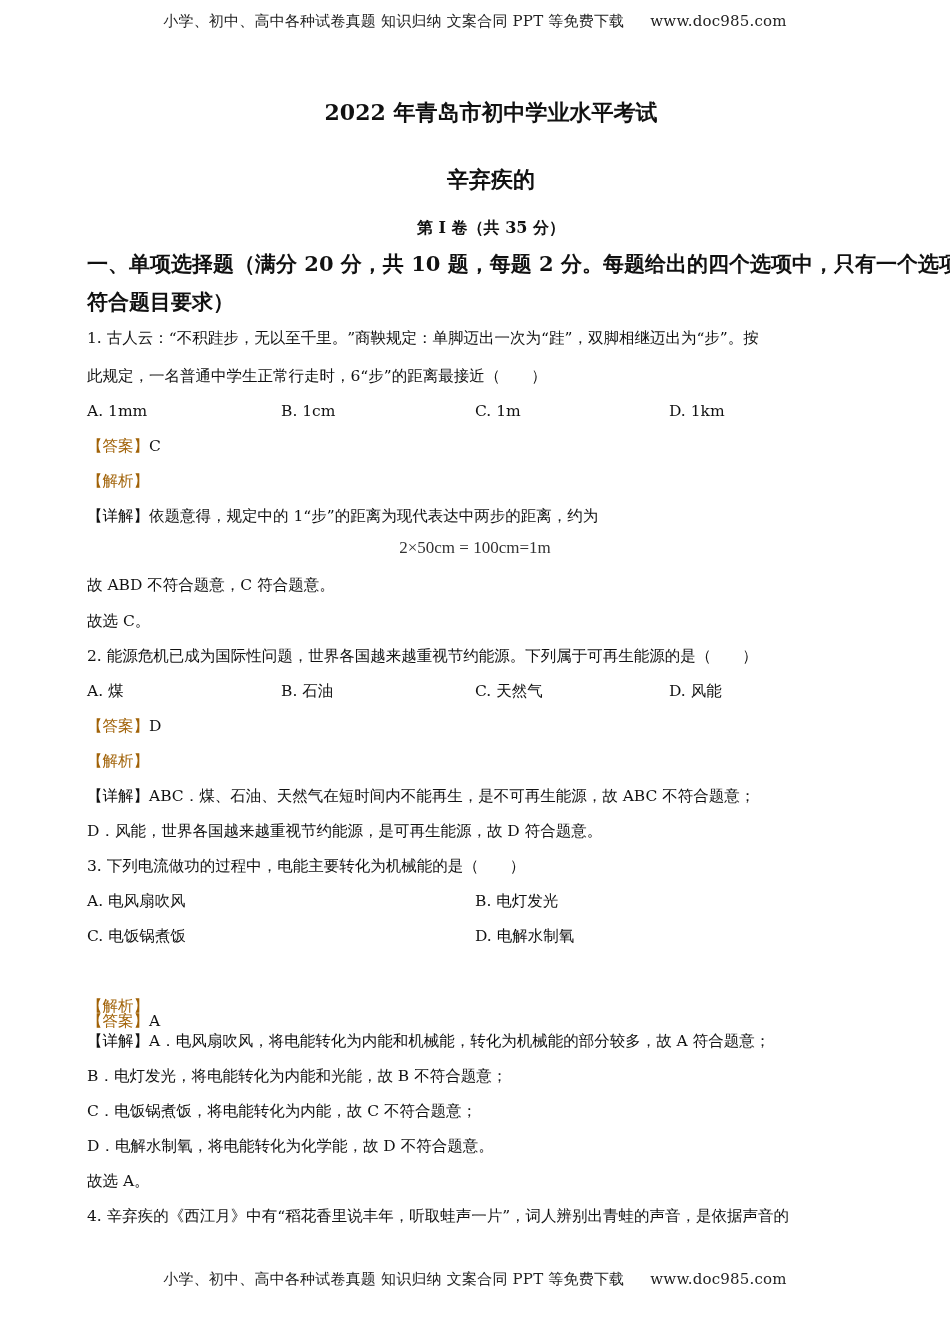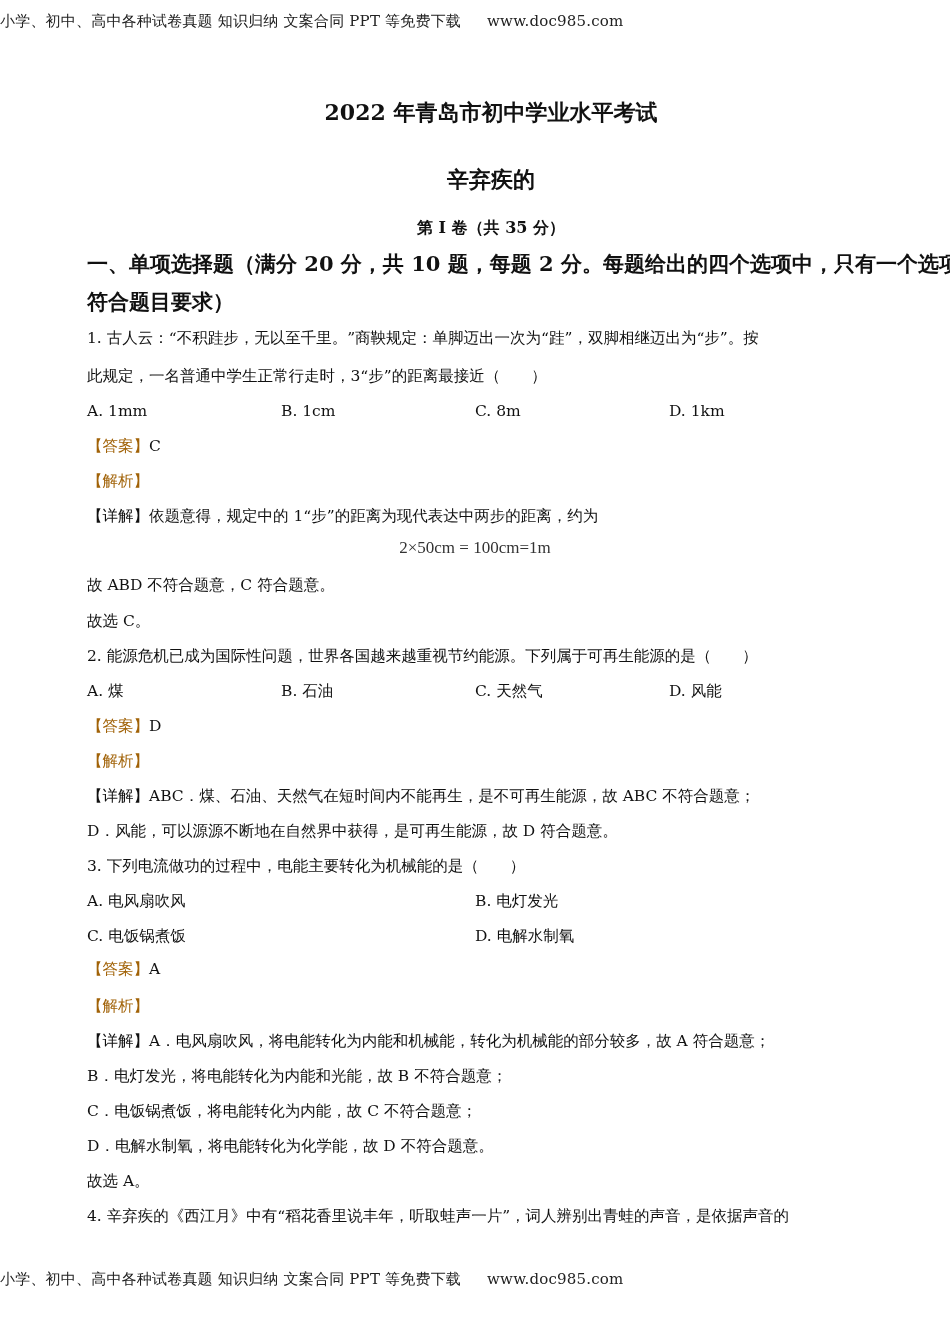--- a/index.html
+++ b/index.html
@@ -2,21 +2,21 @@
 <html><head>
   <meta charset="utf-8">
   <style>
     html, body { margin: 0; padding: 0; background: #ffffff; }
     body {
       width: 950px; height: 1344px; position: relative; overflow: hidden;
       font-family: "DejaVu Serif", "Liberation Serif", serif;
       color: #111111;
     }
     .banner {
-      position: absolute; left: 0; width: 950px; 
+      position: absolute; left: 0; width: 950px; text-align: center;
       font-size: 15px; color: #222; letter-spacing: 0.2px;
     }
     .banner .url { margin-left: 26px; }
     .banner-top { top: 12px; }
     .banner-bottom { top: 1270px; }
 
     .title {
       position: absolute; left: 0; width: 950px; text-align: center;
       font-weight: bold; font-size: 22px; color: #111; padding-left: 16px;
     }
@@ -45,56 +45,56 @@
 </div>
 
 <div class="title t1">2022 年青岛市初中学业水平考试</div>
 <div class="title t2">辛弃疾的</div>
 <div class="title t3">第 I 卷（共 35 分）</div>
 
 <div class="line bold" style="top:254px">一、单项选择题（满分 20 分，共 10 题，每题 2 分。每题给出的四个选项中，只有一个选项</div>
 <div class="line bold" style="top:292px">符合题目要求）</div>
 
 <div class="line" style="top:328px">1. 古人云：“不积跬步，无以至千里。”商鞅规定：单脚迈出一次为“跬”，双脚相继迈出为“步”。按</div>
-<div class="line" style="top:366px">此规定，一名普通中学生正常行走时，3“步”的距离最接近（　　）</div>
+<div class="line" style="top:366px">此规定，一名普通中学生正常行走时，6“步”的距离最接近（　　）</div>
 <div class="opts" style="top:401px">
   <span class="opt" style="left:0">A. 1mm</span>
   <span class="opt" style="left:194px">B. 1cm</span>
-  <span class="opt" style="left:388px">C. 8m</span>
+  <span class="opt" style="left:388px">C. 1m</span>
   <span class="opt" style="left:582px">D. 1km</span>
 </div>
 <div class="line" style="top:436px"><span class="label">【答案】</span><span>C</span></div>
 <div class="line label" style="top:471px">【解析】</div>
 <div class="line" style="top:506px"><span>【详解】</span><span>依题意得，规定中的 1“步”的距离为现代表达中两步的距离，约为</span></div>
 <div class="formula" style="top:538px">2×50cm = 100cm=1m</div>
 <div class="line" style="top:575px">故 ABD 不符合题意，C 符合题意。</div>
 <div class="line" style="top:611px">故选 C。</div>
 
 <div class="line" style="top:646px">2. 能源危机已成为国际性问题，世界各国越来越重视节约能源。下列属于可再生能源的是（　　）</div>
 <div class="opts" style="top:681px">
   <span class="opt" style="left:0">A. 煤</span>
   <span class="opt" style="left:194px">B. 石油</span>
   <span class="opt" style="left:388px">C. 天然气</span>
   <span class="opt" style="left:582px">D. 风能</span>
 </div>
 <div class="line" style="top:716px"><span class="label">【答案】</span><span>D</span></div>
 <div class="line label" style="top:751px">【解析】</div>
 <div class="line" style="top:786px"><span>【详解】</span><span>ABC．煤、石油、天然气在短时间内不能再生，是不可再生能源，故 ABC 不符合题意；</span></div>
-<div class="line" style="top:821px">D．风能，可以源源不断地在自然界中获得，是可再生能源，故 D 符合题意。</div>
+<div class="line" style="top:821px">D．风能，世界各国越来越重视节约能源，是可再生能源，故 D 符合题意。</div>
 
 <div class="line" style="top:856px">3. 下列电流做功的过程中，电能主要转化为机械能的是（　　）</div>
 <div class="opts" style="top:891px">
   <span class="opt" style="left:0">A. 电风扇吹风</span>
   <span class="opt" style="left:388px">B. 电灯发光</span>
 </div>
 <div class="opts" style="top:926px">
   <span class="opt" style="left:0">C. 电饭锅煮饭</span>
   <span class="opt" style="left:388px">D. 电解水制氧</span>
 </div>
-<div class="line" style="top:959px"><span class="label">【答案】</span><span>A</span></div>
+<div class="line" style="top:1011px"><span class="label">【答案】</span><span>A</span></div>
 <div class="line label" style="top:996px">【解析】</div>
 <div class="line" style="top:1031px"><span>【详解】</span><span>A．电风扇吹风，将电能转化为内能和机械能，转化为机械能的部分较多，故 A 符合题意；</span></div>
 <div class="line" style="top:1066px">B．电灯发光，将电能转化为内能和光能，故 B 不符合题意；</div>
 <div class="line" style="top:1101px">C．电饭锅煮饭，将电能转化为内能，故 C 不符合题意；</div>
 <div class="line" style="top:1136px">D．电解水制氧，将电能转化为化学能，故 D 不符合题意。</div>
 <div class="line" style="top:1171px">故选 A。</div>
 
 <div class="line" style="top:1206px">4. 辛弃疾的《西江月》中有“稻花香里说丰年，听取蛙声一片”，词人辨别出青蛙的声音，是依据声音的</div>
 
 <div class="banner banner-bottom">

